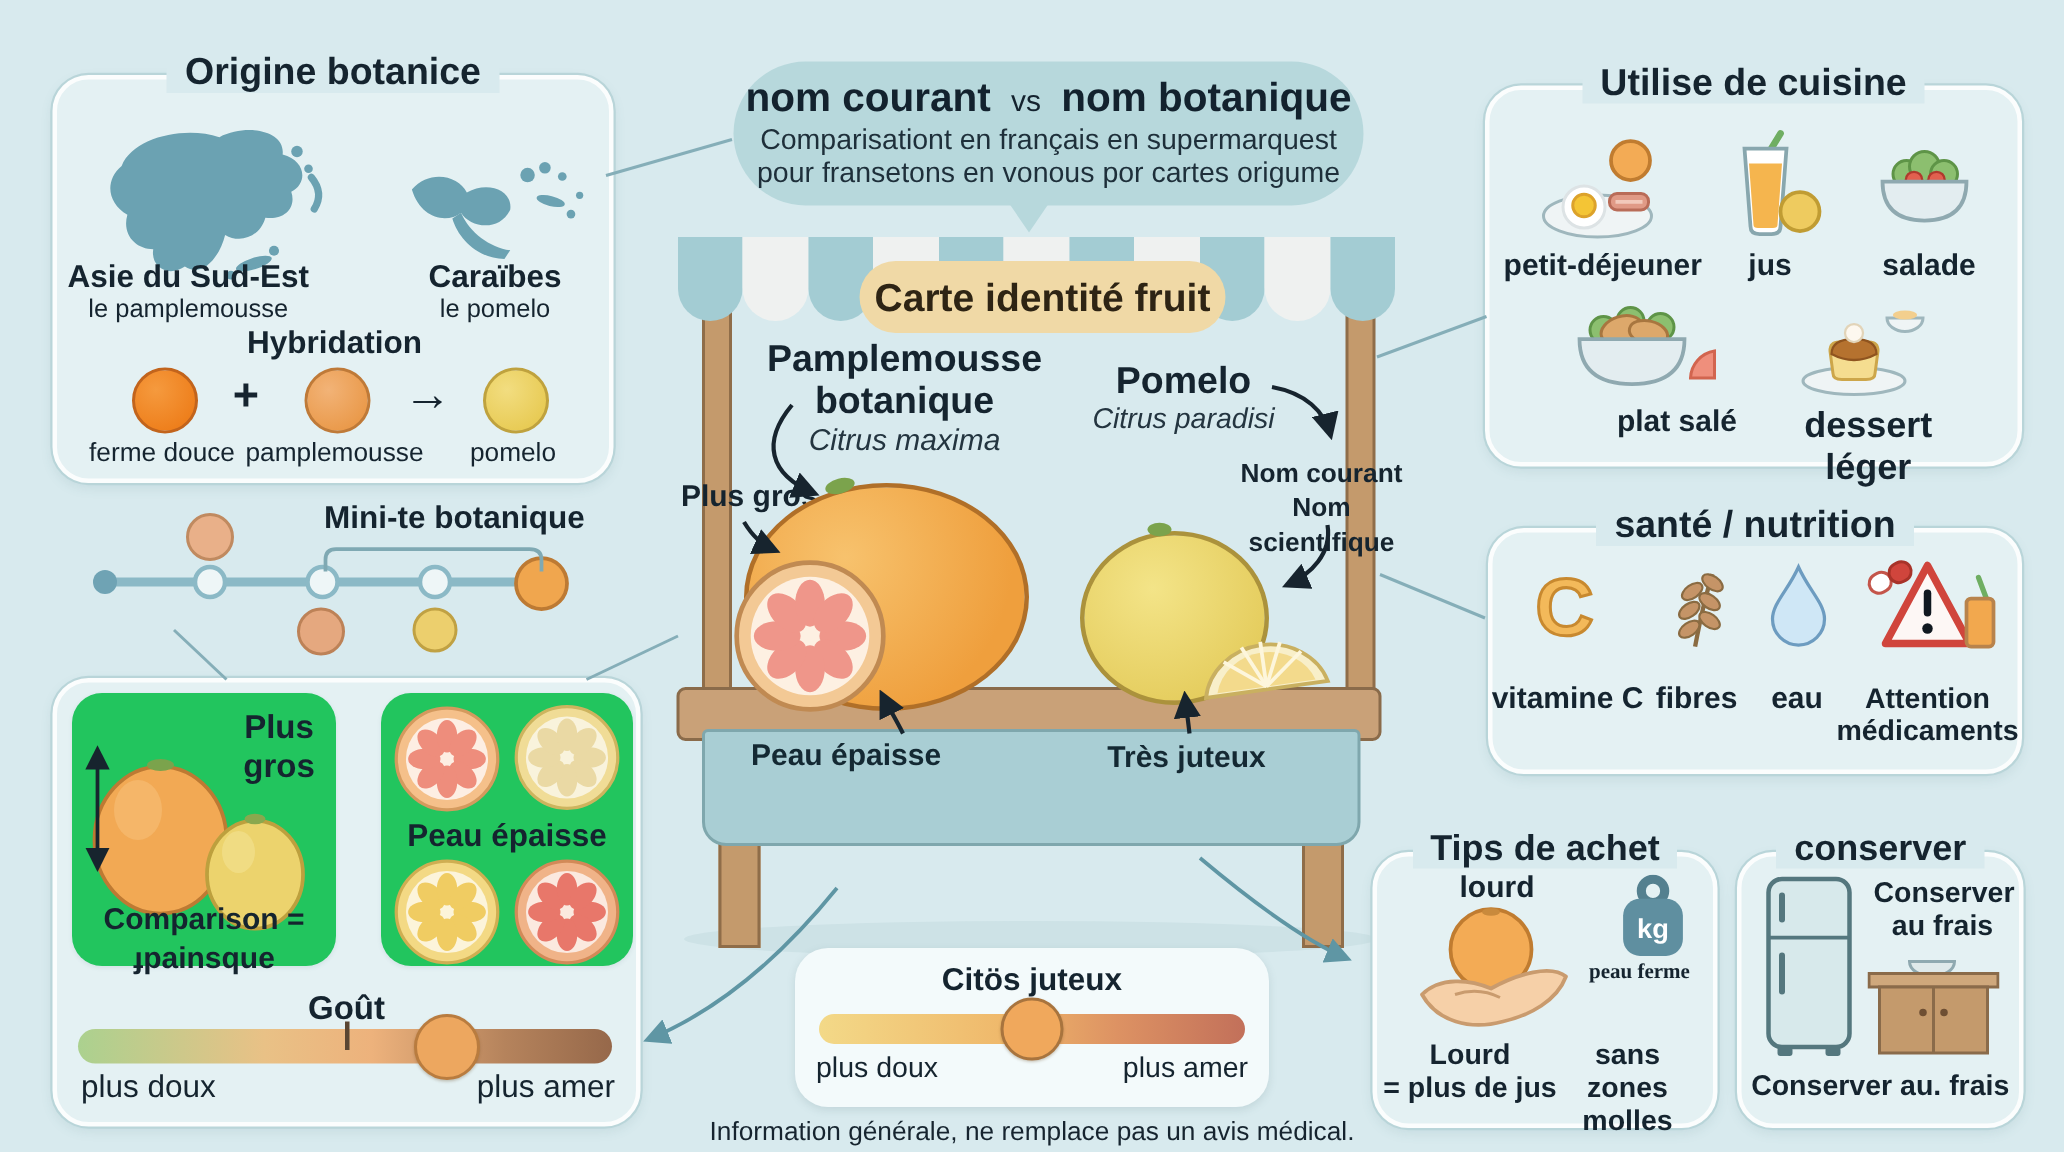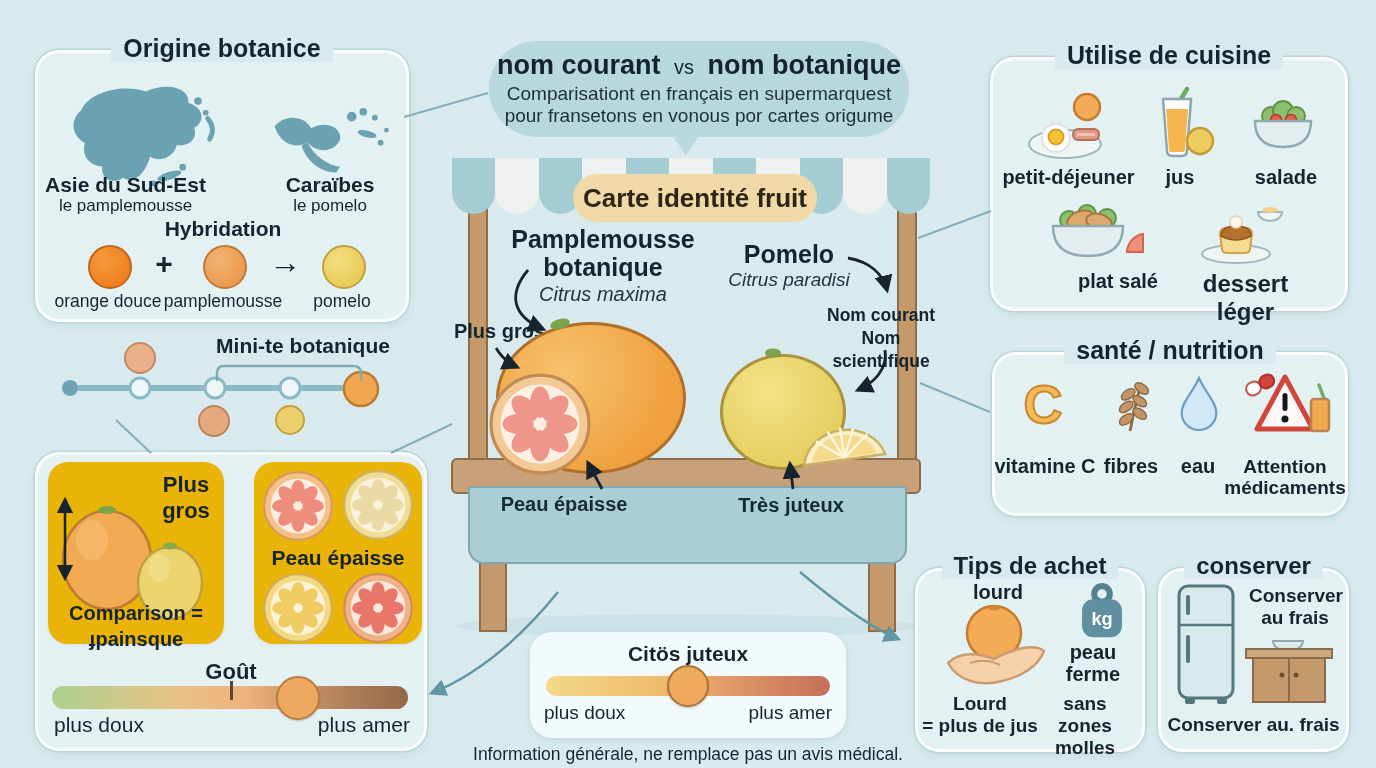--- a/index.html
+++ b/index.html
@@ -4,21 +4,21 @@
 <style>
   html,body{margin:0;padding:0;}
   body{font-family:"Liberation Sans", sans-serif;color:#15242f;}
   #root{position:relative;width:1376px;height:768px;background:#d8eaee;overflow:hidden;}
   .abs{position:absolute;}
   .panel{position:absolute;background:#e4f1f3;border:3px solid #fbfdfd;border-radius:24px;
          box-shadow:0 0 0 1.5px #b9d5d9, 0 3px 8px rgba(80,120,130,.13);z-index:2;}
   .panel-title{position:absolute;top:-19px;left:0;right:0;text-align:center;z-index:3;}
   .panel-title span{background:#d8eaee;padding:0 12px;font-size:25px;font-weight:700;color:#15242f;white-space:nowrap;}
   .lbl{position:absolute;text-align:center;color:#15242f;}
-  .card{position:absolute;background:#eab308;border-radius:20px;box-shadow:0 1px 3px rgba(90,120,130,.12);}
+  .card{position:absolute;background:#22c55e;border-radius:20px;box-shadow:0 1px 3px rgba(90,120,130,.12);}
   .fruitball{position:absolute;border-radius:50%;}
   .track{position:absolute;border-radius:12px;}
   .knob{position:absolute;top:50%;transform:translate(-50%,-50%);border-radius:50%;
         background:#f0a85c;border:2.5px solid #a8743e;box-shadow:0 1px 2px rgba(100,70,30,.3);}
   .stripe{flex:1;border-radius:0 0 24px 24px;}
   svg{display:block;}
   #overlay{position:absolute;left:0;top:0;z-index:6;pointer-events:none;}
 </style>
 </head>
 <body>
@@ -135,21 +135,21 @@
     <div class="lbl" style="left:0px;top:120px;width:175px;font-size:21px;font-weight:700;">Asie du Sud-Est</div>
     <div class="lbl" style="left:0px;top:143px;width:175px;font-size:17px;">le pamplemousse</div>
     <div class="lbl" style="left:222px;top:120px;width:140px;font-size:21px;font-weight:700;">Caraïbes</div>
     <div class="lbl" style="left:222px;top:143px;width:140px;font-size:17px;">le pomelo</div>
     <div class="lbl" style="left:60px;top:164px;width:250px;font-size:21px;font-weight:700;">Hybridation</div>
     <div class="fruitball" style="left:50px;top:192px;width:40px;height:40px;background:radial-gradient(circle at 35% 32%,#f59a3e,#ee7f1c 75%);border:2px solid #c2641c;"></div>
     <div class="lbl" style="left:106px;top:194px;width:40px;font-size:30px;font-weight:700;">+</div>
     <div class="fruitball" style="left:165px;top:192px;width:40px;height:40px;background:radial-gradient(circle at 35% 32%,#f2b377,#ea9a4b 75%);border:2px solid #bf7a38;"></div>
     <div class="lbl" style="left:222px;top:191px;width:50px;font-size:32px;font-weight:700;">→</div>
     <div class="fruitball" style="left:284px;top:192px;width:40px;height:40px;background:radial-gradient(circle at 35% 32%,#f2dd80,#e8cb55 75%);border:2px solid #bfa23e;"></div>
-    <div class="lbl" style="left:10px;top:238px;width:120px;font-size:17.5px;">orange douce</div>
+    <div class="lbl" style="left:10px;top:238px;width:120px;font-size:17.5px;">ferme douce</div>
     <div class="lbl" style="left:120px;top:238px;width:130px;font-size:17.5px;">pamplemousse</div>
     <div class="lbl" style="left:244px;top:238px;width:120px;font-size:17.5px;">pomelo</div>
   </div>
 
   <div class="panel" style="left:990px;top:57px;width:352px;height:248px;">
     <div class="panel-title"><span>Utilise de cuisine</span></div>
     <svg class="abs" width="90" height="72" viewBox="0 0 90 72" style="left:32px;top:30px;">
       <circle cx="62" cy="17" r="13" fill="#f3ab55" stroke="#c07c30" stroke-width="2.5"></circle>
       <ellipse cx="40" cy="54" rx="36" ry="14" fill="#eff4f5" stroke="#9fb7bd" stroke-width="2"></ellipse>
       <circle cx="31" cy="48" r="14" fill="#ffffff" stroke="#dde3e5" stroke-width="2"></circle>
@@ -339,21 +339,21 @@
       <circle cx="30" cy="12" r="9" fill="none" stroke="#54808f" stroke-width="7"></circle>
       <rect x="7" y="18" width="46" height="44" rx="13" fill="#5f8fa0"></rect>
       <text x="30" y="48" text-anchor="middle" font-size="21" font-weight="bold" fill="#ffffff">kg</text>
     </svg>
     <svg class="abs" width="112" height="100" viewBox="0 0 112 100" style="left:22px;top:28px;">
       <circle cx="54" cy="34" r="27" fill="#f3ab55" stroke="#c07c30" stroke-width="2.5"></circle>
       <ellipse cx="54" cy="9" rx="6" ry="2.5" fill="#c98a3c"></ellipse>
       <path d="M8,64 C20,52 40,54 54,60 C72,50 94,44 104,52 C98,68 80,78 62,82 C40,88 18,82 8,64 Z" fill="#f6d0a8" stroke="#c99b6e" stroke-width="2.5" stroke-linejoin="round"></path>
       <path d="M30,64 C42,60 52,62 60,66" fill="none" stroke="#c99b6e" stroke-width="2"></path>
     </svg>
-    <div class="lbl" style="left:140px;top:70px;width:70px;font-size:20px;font-weight:600;line-height:1.1;">peau ferme</div>
+    <div class="lbl" style="left:140px;top:70px;width:70px;font-size:14px;font-weight:600;line-height:1.1;font-family:Liberation Serif, serif;">peau ferme</div>
     <div class="abs" style="left:4px;top:122px;width:116px;text-align:center;font-size:19px;font-weight:600;line-height:1.15;">
       <div>Lourd</div>
       <div>= plus de jus</div>
     </div>
     <div class="lbl" style="left:116px;top:122px;width:102px;font-size:19px;font-weight:600;line-height:1.15;">sans zones molles</div>
   </div>
 
   <div class="panel" style="left:1158px;top:568px;width:185px;height:178px;">
     <div class="panel-title"><span style="font-size:24px;">conserver</span></div>
     <svg class="abs" width="62" height="124" viewBox="0 0 62 124" style="left:14px;top:12px;">

